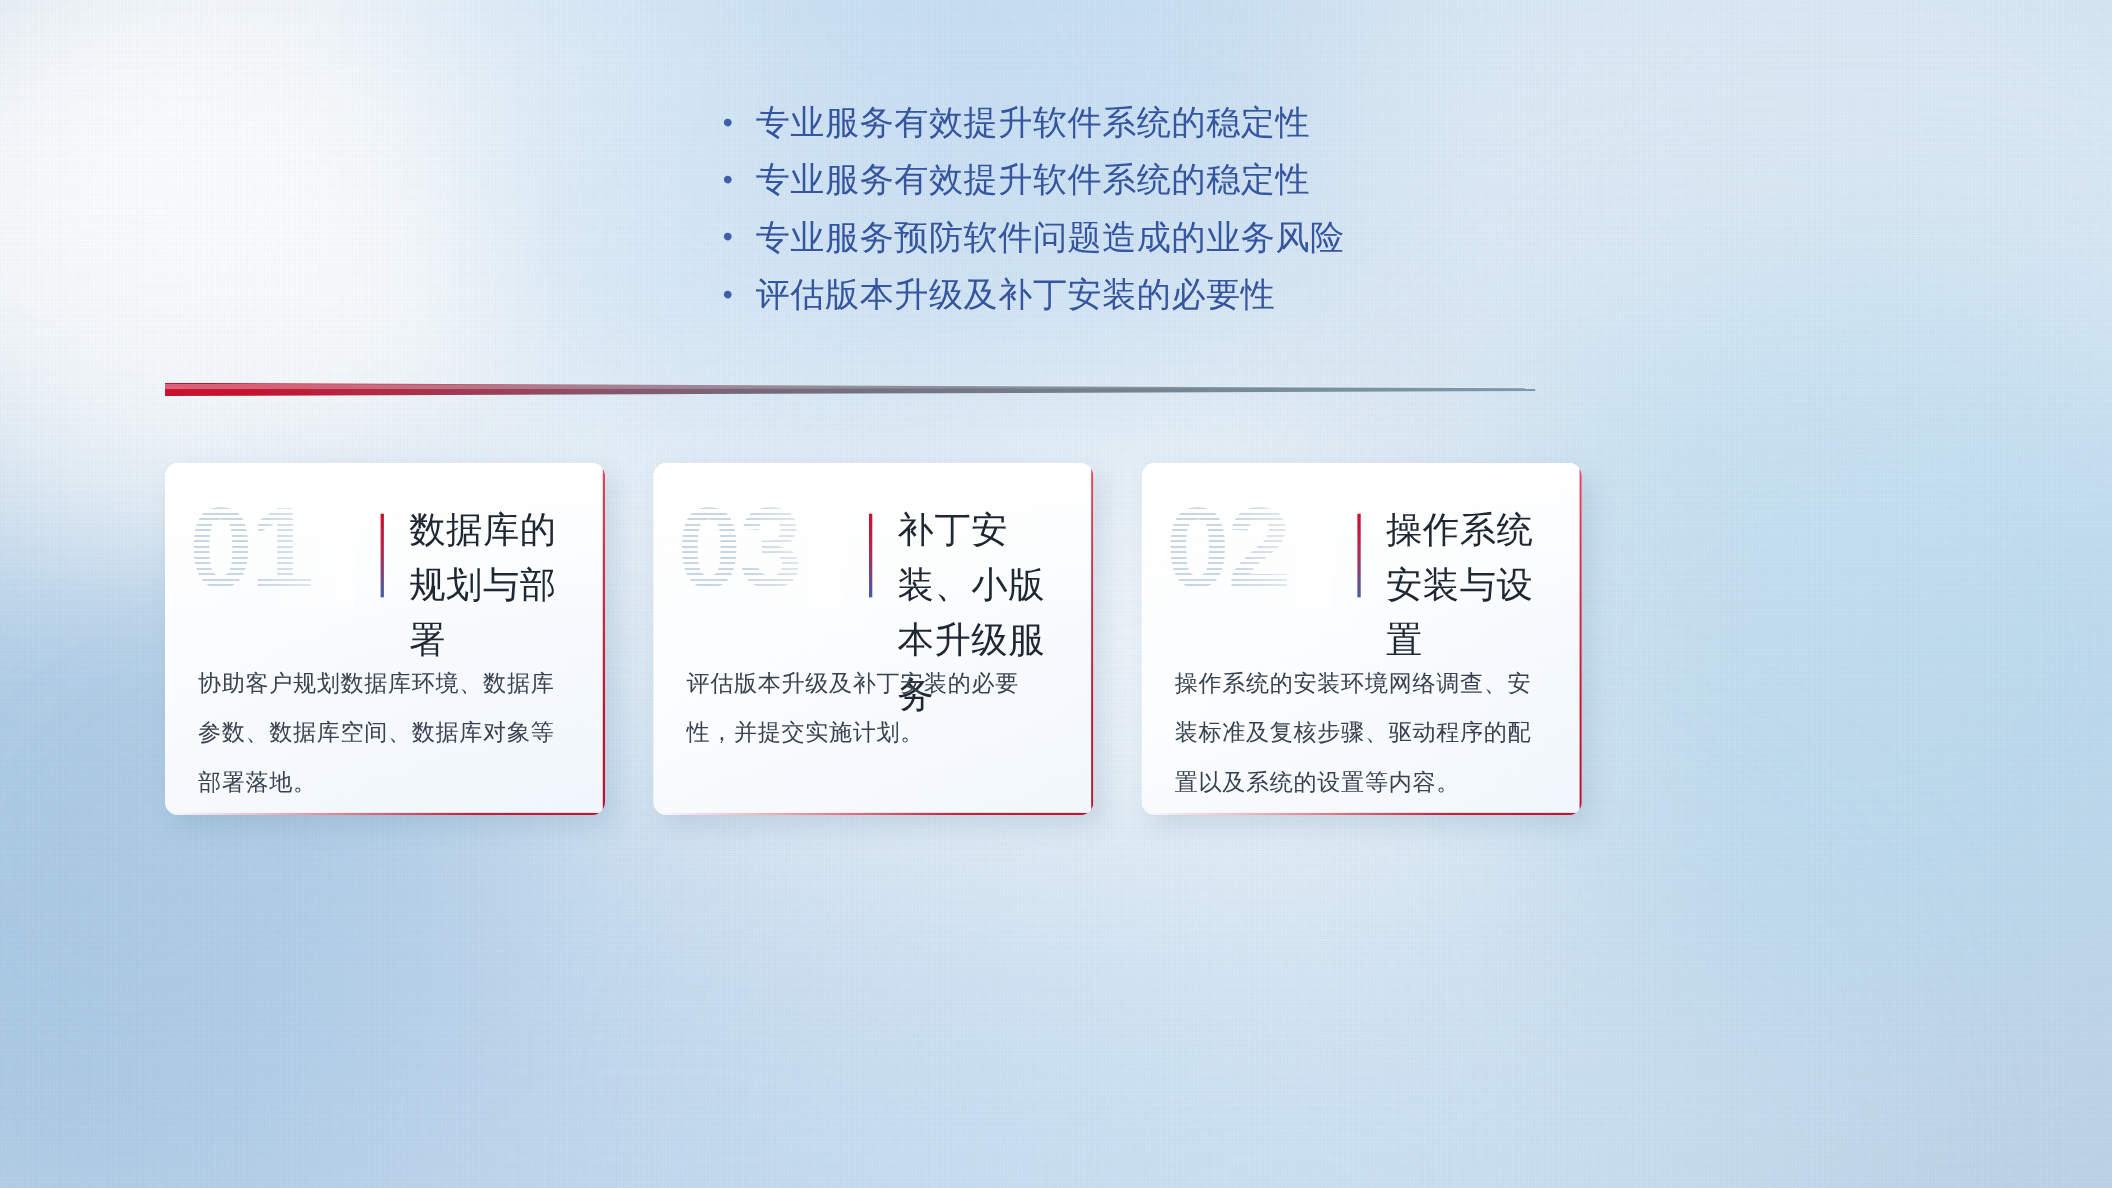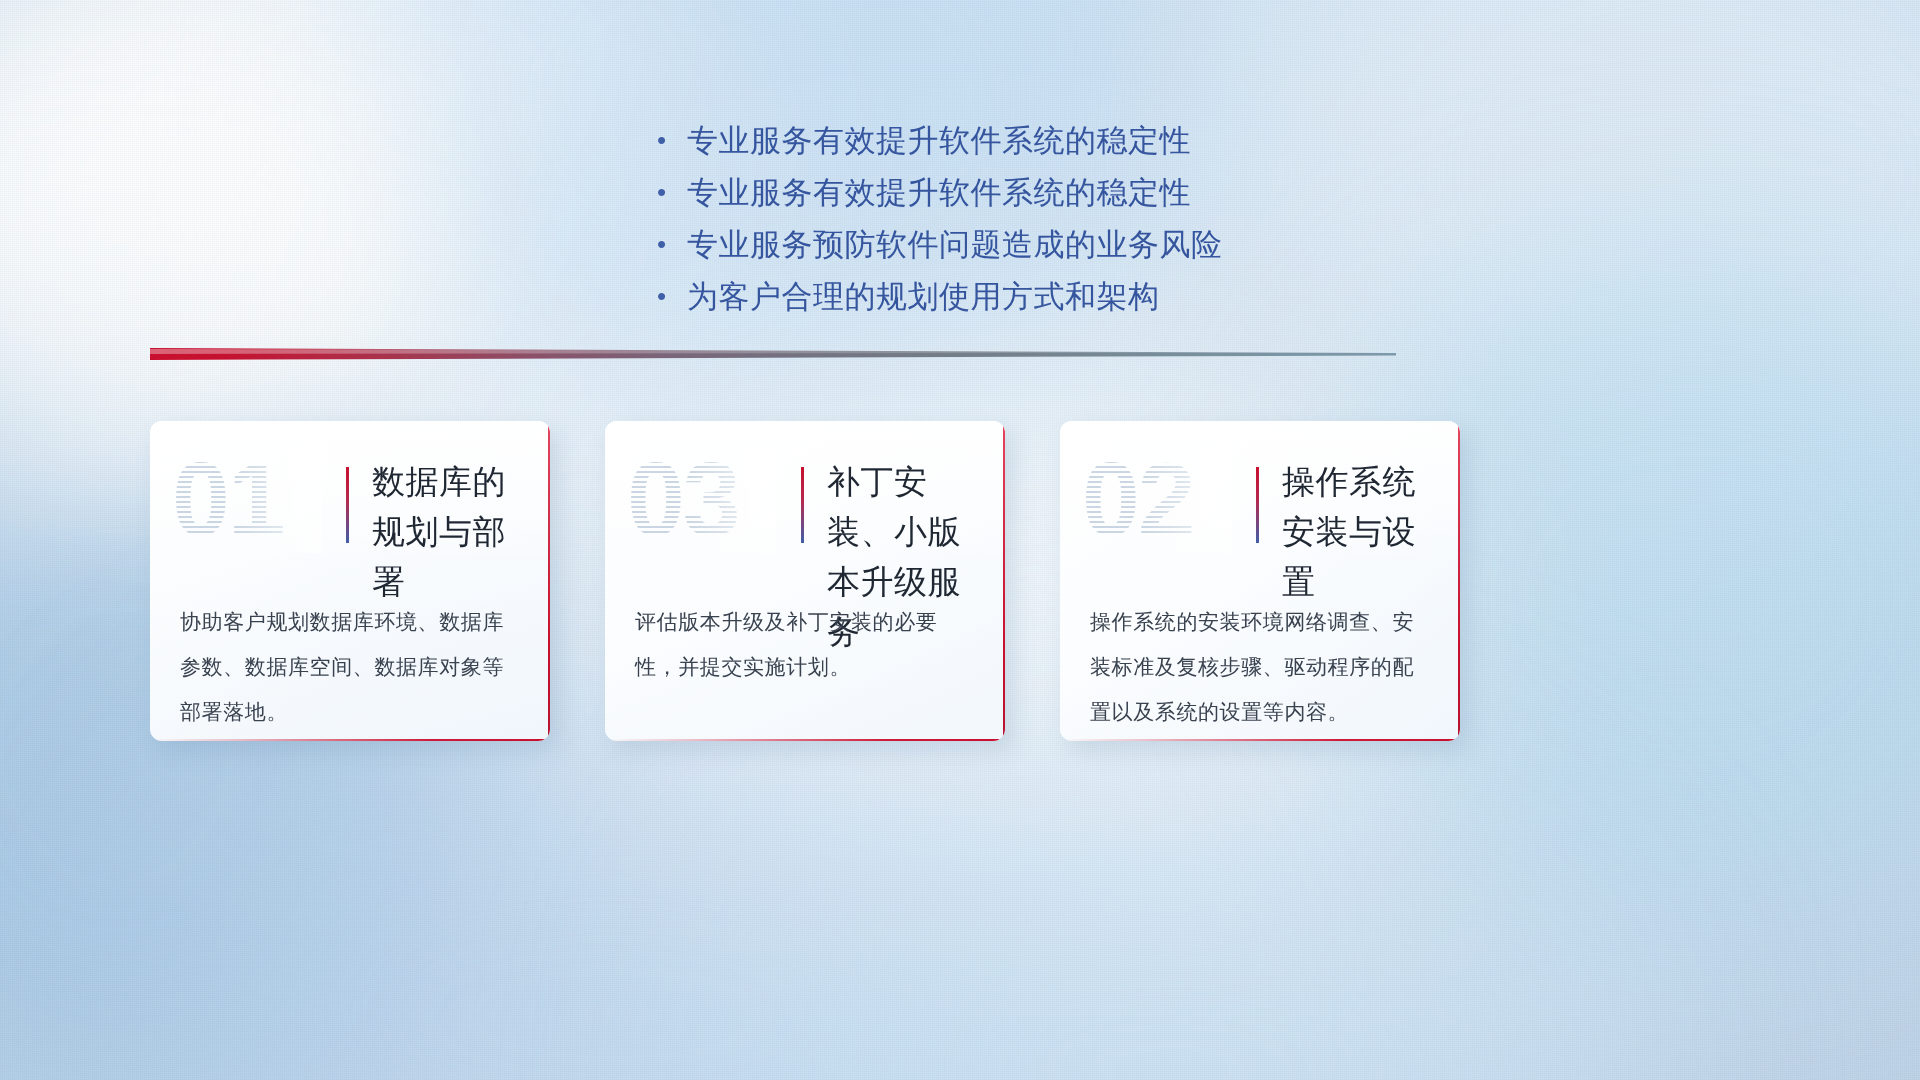--- a/index.html
+++ b/index.html
@@ -61,21 +61,20 @@
     width:30px; flex:0 0 30px;
     color:#3f5fa8; font-size:26px; line-height:1;
     transform:translateY(-2px);
   }
   .bullet-text{
     color:#35559e;
     font-size:31px;
     letter-spacing:.5px;
     white-space:nowrap;
     line-height:52px;
-    margin-top:29px;
   }
 
   
   .divider-wrap{ position:absolute; left:150px; top:348px; width:1246px; height:16px; }
   .divider{
     position:absolute; left:0; top:0; width:100%; height:12px;
     clip-path:polygon(0 0, 100% 42%, 100% 62%, 0 100%);
     background:linear-gradient(90deg,
       #c8102e 0%, #c41230 6%, #b52742 14%, #9b4059 24%,
       #86566d 33%, #7a6478 41%, #74707f 50%, #737a86 60%,
@@ -84,21 +83,21 @@
   }
   .divider-gloss{
     position:absolute; left:0; top:1px; width:100%; height:5px;
     clip-path:polygon(0 0, 100% 40%, 100% 70%, 0 100%);
     background:linear-gradient(90deg,rgba(255,255,255,.35),rgba(255,255,255,.08));
   }
 
   
   .cards{
     position:absolute; left:150px; top:421px;
-    display:flex; gap:55px;
+    display:flex; gap:44px;
   }
   .card{
     position:relative;
     width:400px; height:320px;
     border-radius:12px;
     background:linear-gradient(150deg,rgba(255,255,255,.97) 0%,rgba(253,254,255,.95) 40%,rgba(243,248,253,.93) 100%);
     box-shadow:
       8px 10px 22px rgba(90,125,160,.18),
       0 1px 0 rgba(255,255,255,.9) inset;
     overflow:hidden;
@@ -188,21 +187,21 @@
       <span class="bullet-text">专业服务有效提升软件系统的稳定性</span>
     </div>
 
     <div class="bullet-row">
       <span class="bullet-dot">•</span>
       <span class="bullet-text">专业服务预防软件问题造成的业务风险</span>
     </div>
 
     <div class="bullet-row">
       <span class="bullet-dot">•</span>
-      <span class="bullet-text">为客户合理的规划使用方式和架构</span>
+      <span class="bullet-text">评估版本升级及补丁安装的必要性</span>
     </div>
 
   </div>
 
   <div class="divider-wrap">
     <div class="divider"></div>
     <div class="divider-gloss"></div>
   </div>
 
   <div class="cards">

